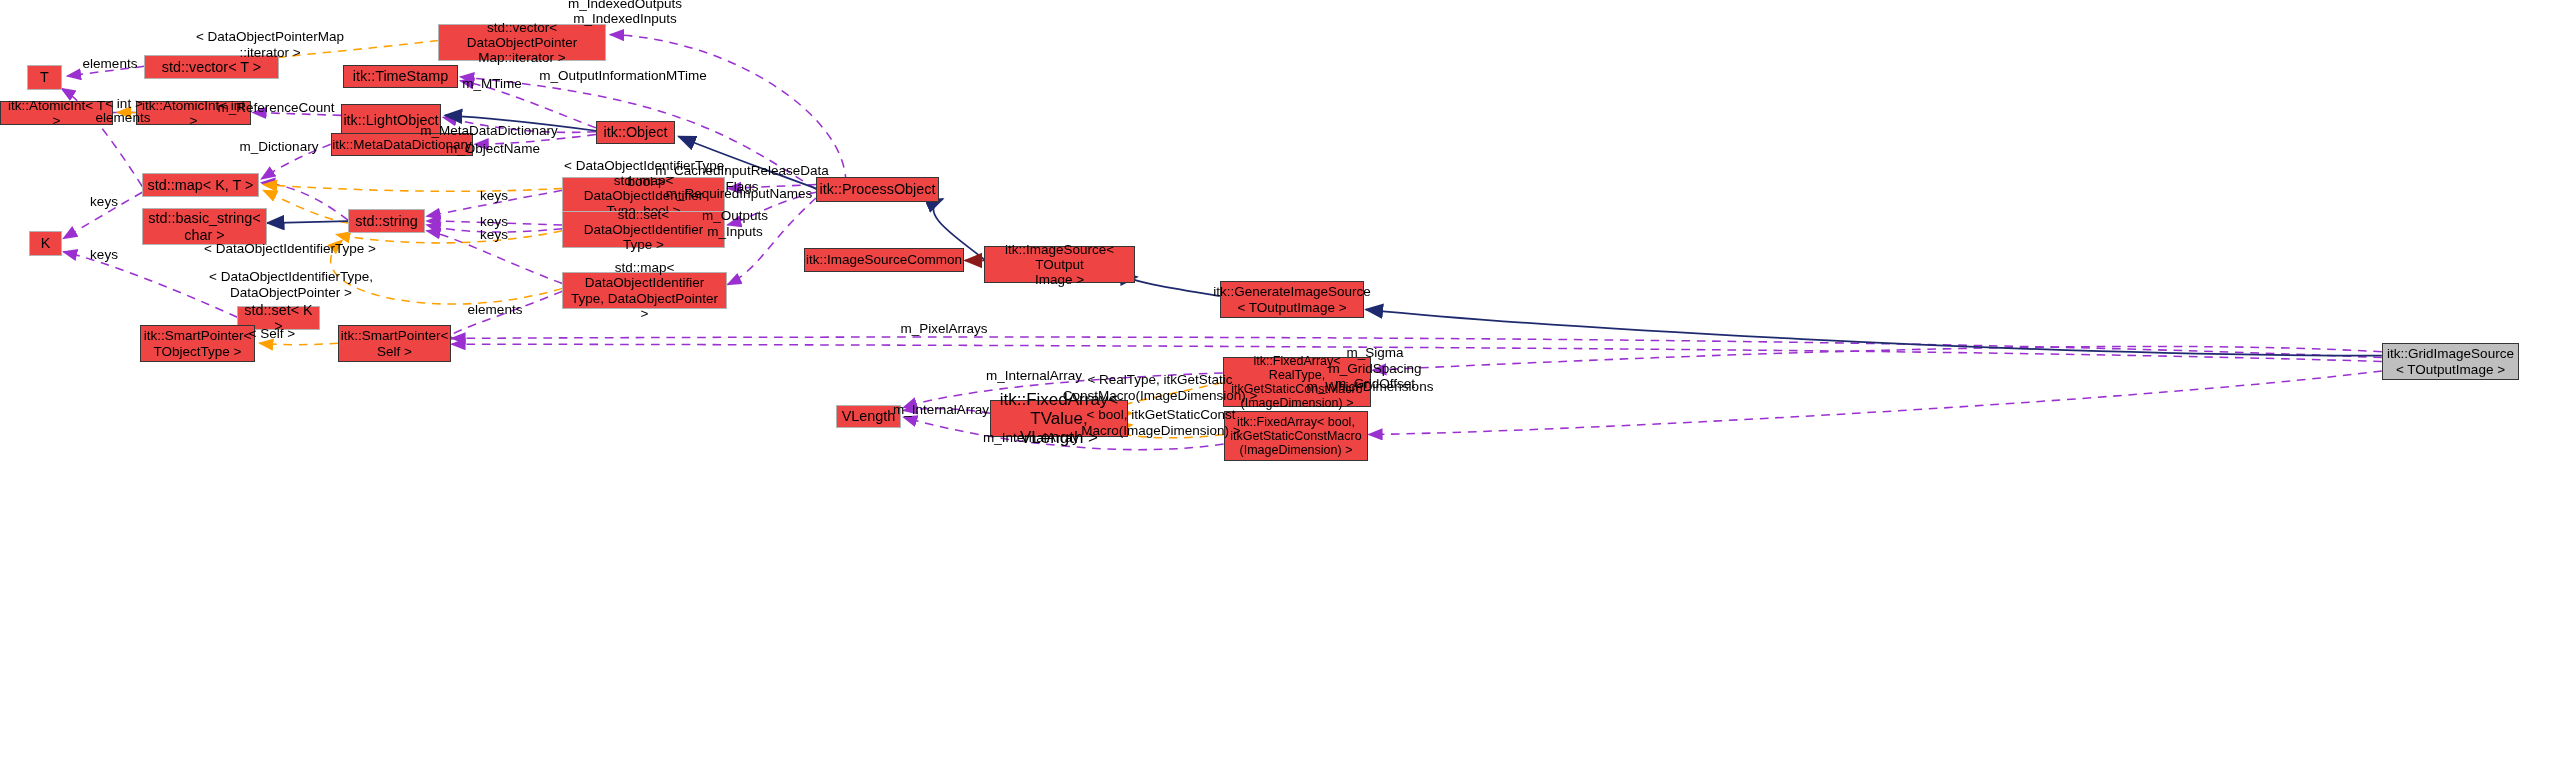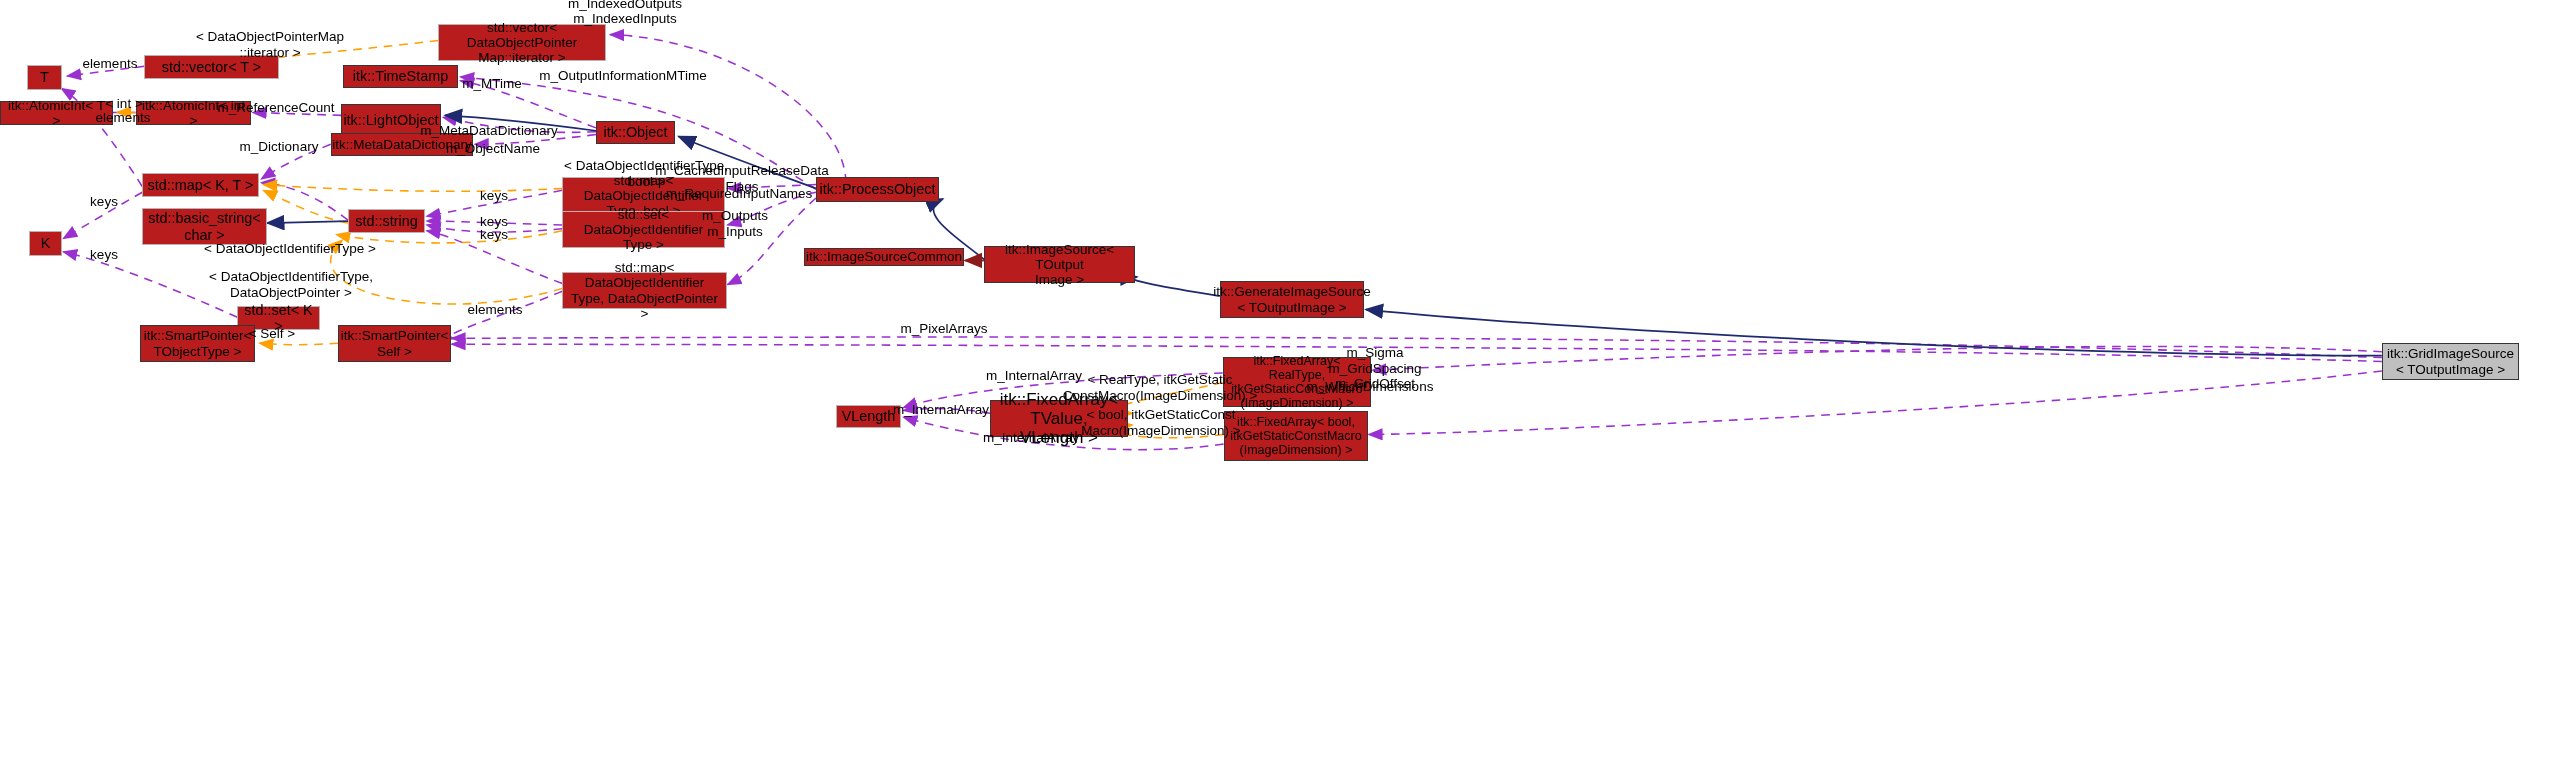--- a/index.html
+++ b/index.html
@@ -7,21 +7,21 @@
   #canvas{position:relative;width:2576px;height:769px;background:#ffffff;overflow:hidden;}
   svg.edges{position:absolute;left:0;top:0;width:2576px;height:769px;pointer-events:none;}
   .node{
     position:absolute;
     box-sizing:border-box;
     display:flex;align-items:center;justify-content:center;
     text-align:center;
     font-size:14.4px;
     line-height:1.12;
     color:#000000;
-    background:#b91c1c;
+    background:#ef4444;
     white-space:pre-line;
     padding:1.9px 3.8px;
   }
   .node.thin{border:1px solid #b5b5b5;}
   .node.thick{border:1.9px solid #353535;}
   .node.focus{border:1.9px solid #353535;background:#bfbfbf;}
   .elabel{
     position:absolute;
     font-size:13.5px;
     color:#000000;
@@ -129,21 +129,21 @@
   <div class="node thin" style="left:142px;top:173px;width:117px;height:24px;">std::map&lt; K, T &gt;</div>
   <div class="node thin" style="left:562px;top:177px;width:163px;height:37px;font-size:13.5px;">std::map&lt; DataObjectIdentifier
 Type, bool &gt;</div>
   <div class="node thick" style="left:816px;top:177px;width:123px;height:25px;">itk::ProcessObject</div>
   <div class="node thin" style="left:142px;top:208px;width:125px;height:37px;">std::basic_string&lt;
 char &gt;</div>
   <div class="node thin" style="left:348px;top:209px;width:77px;height:24px;">std::string</div>
   <div class="node thin" style="left:562px;top:211px;width:163px;height:37px;font-size:13.5px;">std::set&lt; DataObjectIdentifier
 Type &gt;</div>
   <div class="node thin" style="left:29px;top:231px;width:33px;height:25px;">K</div>
-  <div class="node thick" style="left:804px;top:248px;width:160px;height:18px;font-size:13.5px;">itk::ImageSourceCommon</div>
+  <div class="node thick" style="left:804px;top:248px;width:160px;height:24px;font-size:13.5px;">itk::ImageSourceCommon</div>
   <div class="node thick" style="left:984px;top:246px;width:151px;height:37px;font-size:13.5px;">itk::ImageSource&lt; TOutput
 Image &gt;</div>
   <div class="node thin" style="left:562px;top:272px;width:165px;height:37px;font-size:13.5px;">std::map&lt; DataObjectIdentifier
 Type, DataObjectPointer &gt;</div>
   <div class="node thick" style="left:1220px;top:281px;width:144px;height:37px;font-size:13.5px;">itk::GenerateImageSource
 &lt; TOutputImage &gt;</div>
   <div class="node thin" style="left:237px;top:306px;width:83px;height:24px;">std::set&lt; K &gt;</div>
   <div class="node thick" style="left:140px;top:325px;width:115px;height:37px;font-size:13.5px;">itk::SmartPointer&lt;
 TObjectType &gt;</div>
   <div class="node thick" style="left:338px;top:325px;width:113px;height:37px;font-size:13.5px;">itk::SmartPointer&lt;

